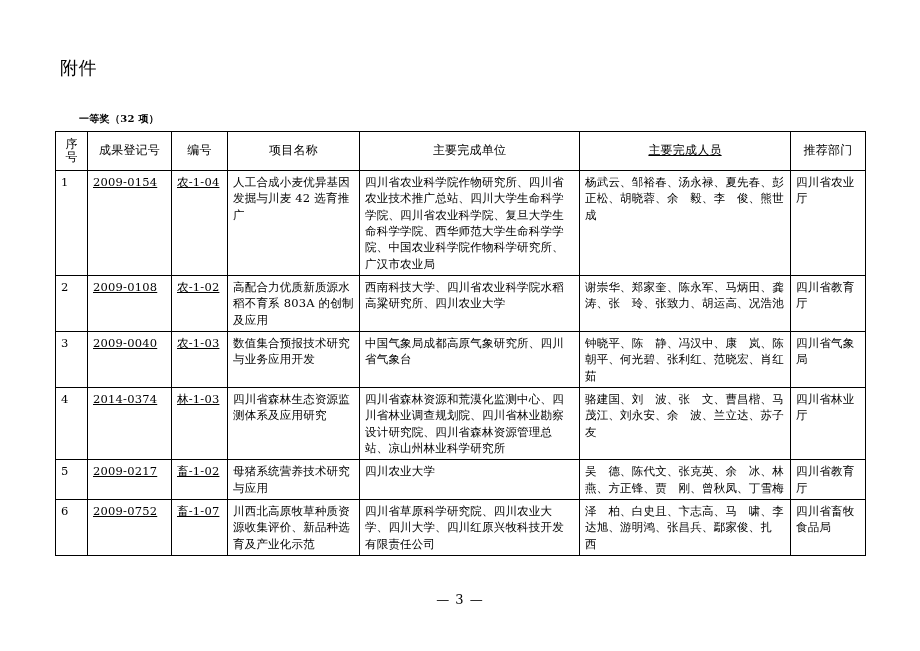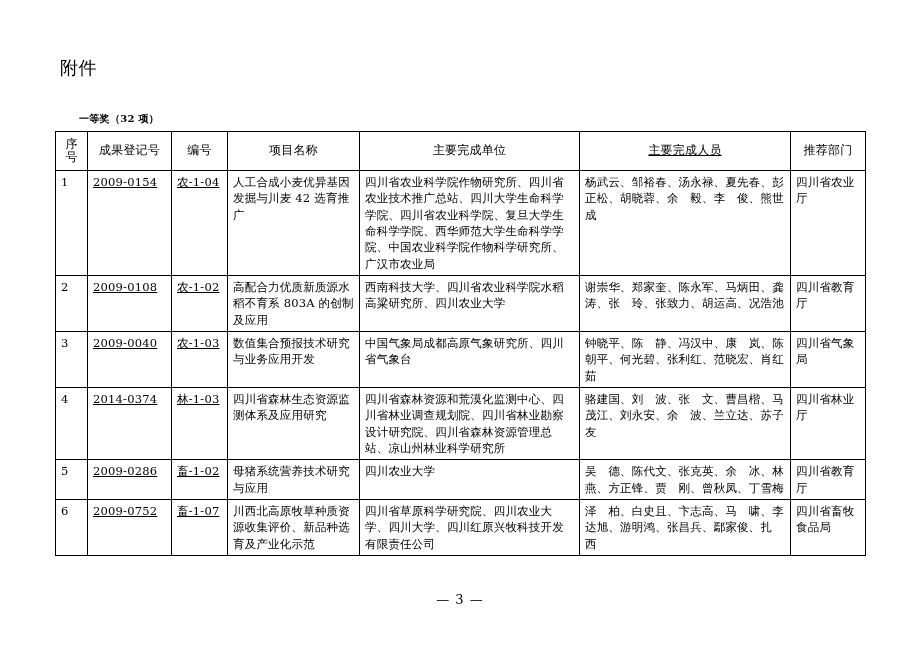--- a/index.html
+++ b/index.html
@@ -188,21 +188,21 @@
         <td class="cell-seq">4</td>
         <td class="cell-regno">2014-0374</td>
         <td class="cell-code">林-1-03</td>
         <td class="cell-name">四川省森林生态资源监测体系及应用研究</td>
         <td class="cell-units">四川省森林资源和荒漠化监测中心、四川省林业调查规划院、四川省林业勘察设计研究院、四川省森林资源管理总站、凉山州林业科学研究所</td>
         <td class="cell-people">骆建国、刘　波、张　文、曹昌楷、马茂江、刘永安、余　波、兰立达、苏子友</td>
         <td class="cell-dept">四川省林业厅</td>
       </tr>
       <tr>
         <td class="cell-seq">5</td>
-        <td class="cell-regno">2009-0286</td>
+        <td class="cell-regno">2009-0217</td>
         <td class="cell-code">畜-1-02</td>
         <td class="cell-name">母猪系统营养技术研究与应用</td>
         <td class="cell-units">四川农业大学</td>
         <td class="cell-people">吴　德、陈代文、张克英、余　冰、林　燕、方正锋、贾　刚、曾秋凤、丁雪梅</td>
         <td class="cell-dept">四川省教育厅</td>
       </tr>
       <tr>
         <td class="cell-seq">6</td>
         <td class="cell-regno">2009-0752</td>
         <td class="cell-code">畜-1-07</td>

